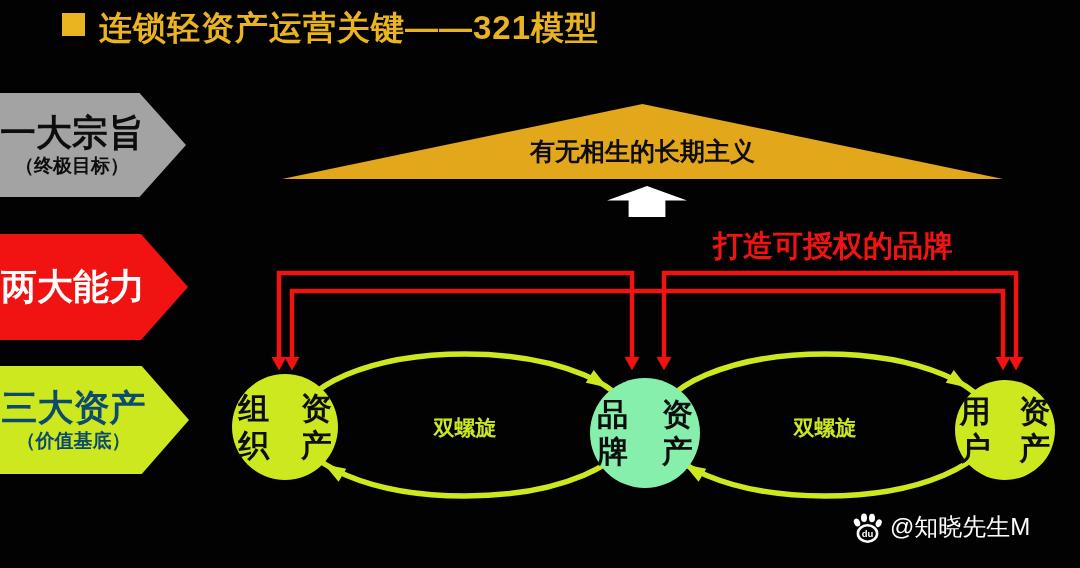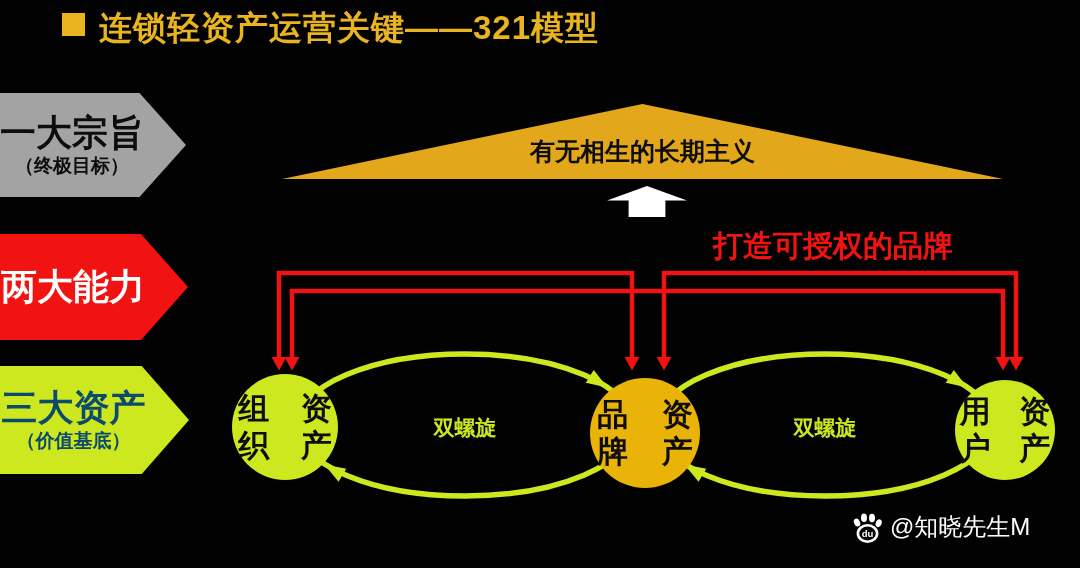--- a/index.html
+++ b/index.html
@@ -119,21 +119,21 @@
     <polygon points="624.5,357 639.5,357 632,370.5" fill="#F11212"></polygon>
     <polygon points="656.5,357 671.5,357 664,370.5" fill="#F11212"></polygon>
     <polygon points="995.5,357 1010.5,357 1003,370.5" fill="#F11212"></polygon>
     <polygon points="1008.5,357 1023.5,357 1016,370.5" fill="#F11212"></polygon>
   </svg>
 
   <div class="asset-circle asset-1" style="background: rgb(205, 232, 31);">
     <span>组织</span>
     <span>资产</span>
   </div>
-  <div class="asset-circle asset-2" style="background: #eab308;">
+  <div class="asset-circle asset-2" style="background: #86efac;">
     <span>品牌</span>
     <span>资产</span>
   </div>
   <div class="asset-circle asset-3" style="background: rgb(205, 232, 31);">
     <span>用户</span>
     <span>资产</span>
   </div>
 
   <div class="spiral-label spiral-1">双螺旋</div>
   <div class="spiral-label spiral-2">双螺旋</div>

